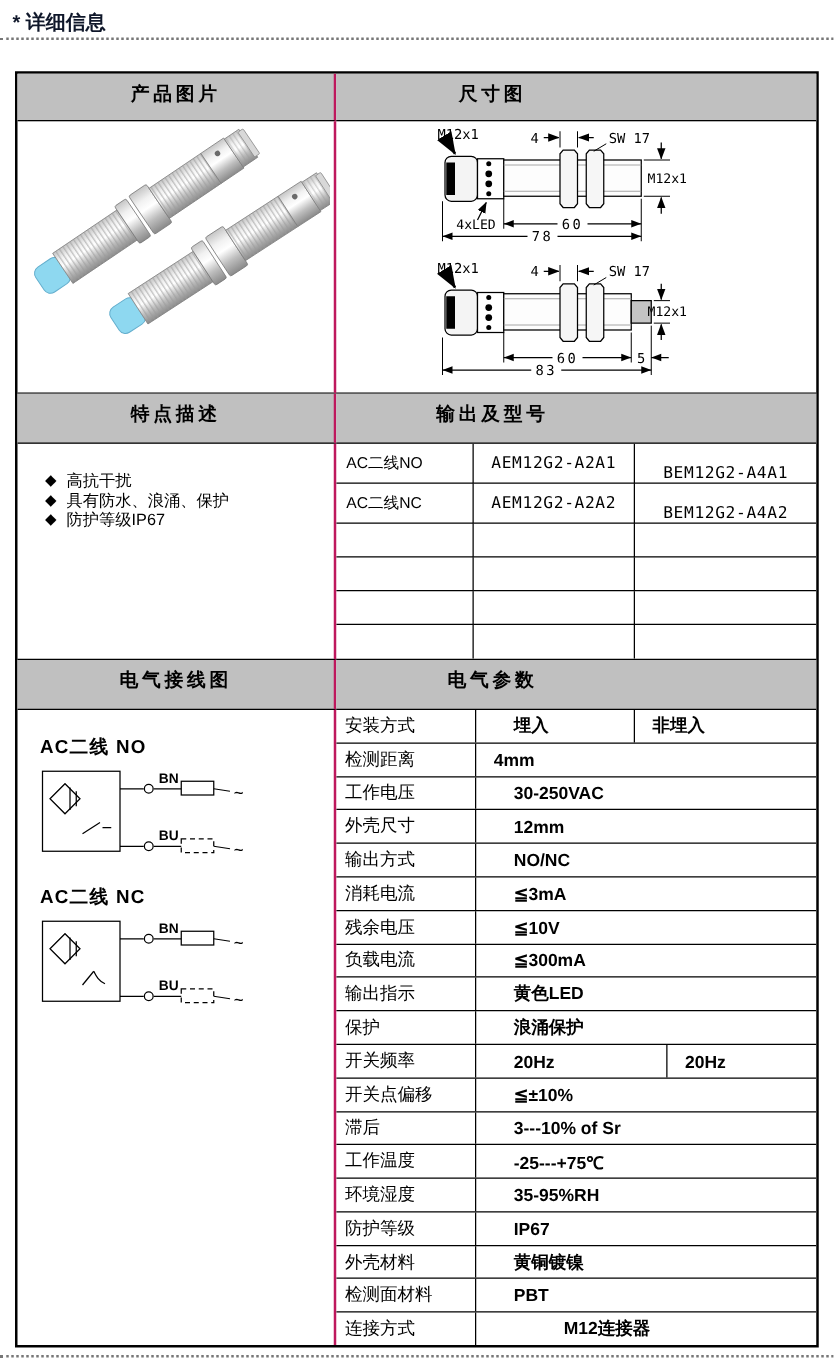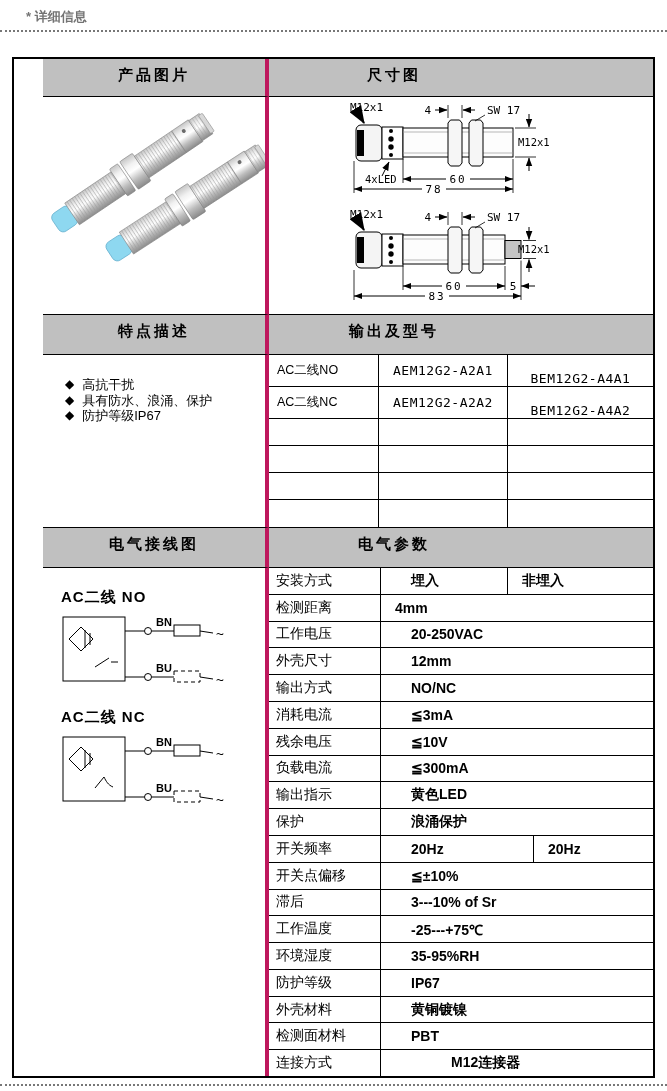--- a/index.html
+++ b/index.html
@@ -1,28 +1,28 @@
 <!DOCTYPE html>
 <html><head>
 <meta charset="utf-8">
 <style>
   html,body{margin:0;padding:0;background:#fff;}
   #page{position:relative;width:667px;height:1091px;background:#fff;overflow:hidden;
         font-family:"Liberation Sans", sans-serif;color:#000;}
-  .page-title{position:absolute;left:26px;top:8px;font-size:13px;font-weight:bold;color:#737373;}
+  .page-title{position:absolute;left:10px;top:8px;font-size:16px;font-weight:bold;color:#0f172a;}
   .dotline{position:absolute;left:0;width:667px;height:0;border-top:2px dotted #777;}
   .dotline.top{top:30px;}
   .dotline.bottom{top:1084px;}
 
   .main{position:absolute;left:12px;top:57px;width:643px;height:1021px;
         border:2px solid #000;box-sizing:border-box;
         display:grid;grid-template-columns:255px 384px;
         grid-template-rows:38px 218px 40px 173px 40px 1fr;}
   .cell{box-sizing:border-box;border-bottom:1px solid #000;overflow:hidden;}
-  .col1{border-right:4px solid #be185d;margin-left:29px;}
+  .col1{border-right:2px solid #be185d;}
   .cell.last{border-bottom:none;}
 
   .hdr{background:#c0c0c0;font-weight:bold;font-size:15px;letter-spacing:3px;
        display:flex;justify-content:center;padding-top:7px;}
   .hdr-r{justify-content:flex-start;}
   .hdr-r .hspan{width:250px;text-align:center;}
 
   .photo-cell{display:flex;align-items:flex-start;justify-content:center;padding-top:4px;}
   .dim-cell{padding:0;}
 
@@ -349,21 +349,21 @@
         <div class="plabel">安装方式</div>
         <div class="pval pv1">埋入</div>
         <div class="pval pv2">非埋入</div>
       </div>
       <div class="prow">
         <div class="plabel">检测距离</div>
         <div class="pval pv2">4mm</div>
       </div>
       <div class="prow">
         <div class="plabel">工作电压</div>
-        <div class="pval">20-250VAC</div>
+        <div class="pval">30-250VAC</div>
       </div>
       <div class="prow">
         <div class="plabel">外壳尺寸</div>
         <div class="pval">12mm</div>
       </div>
       <div class="prow">
         <div class="plabel">输出方式</div>
         <div class="pval">NO/NC</div>
       </div>
       <div class="prow">

